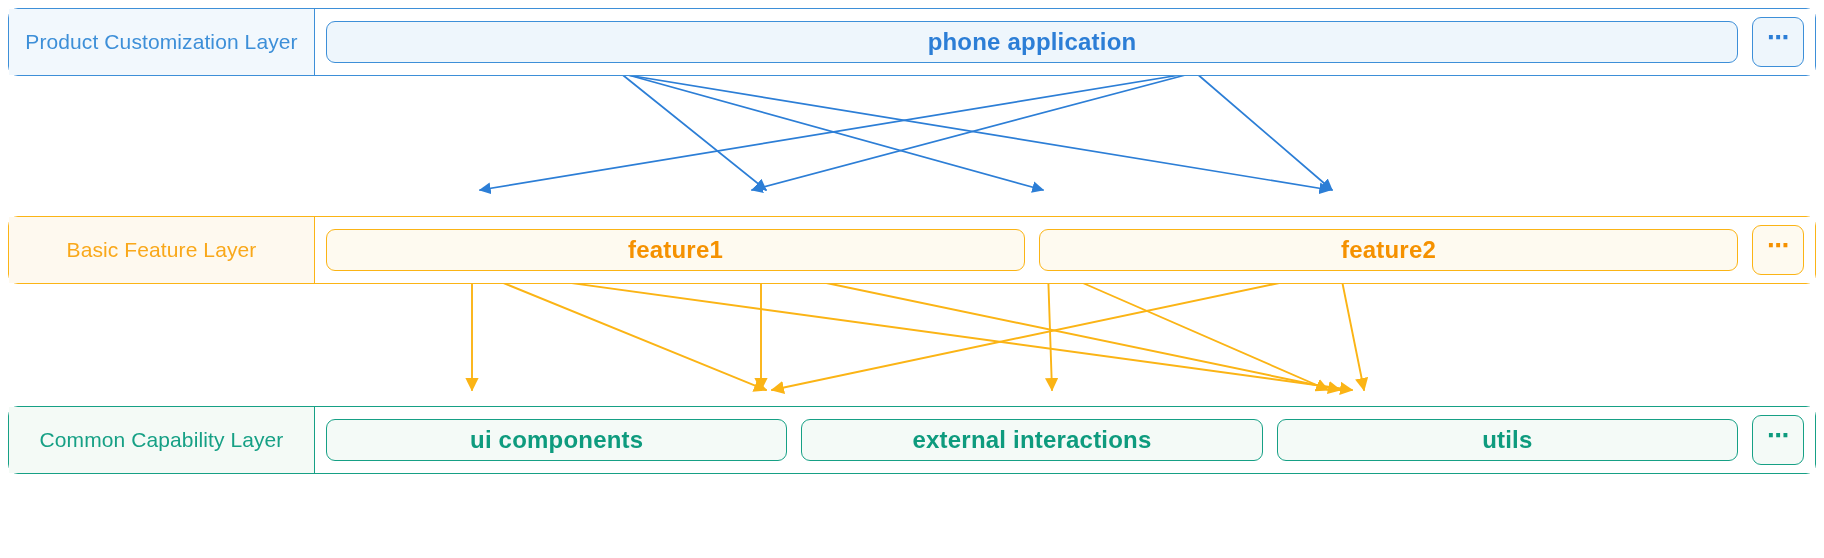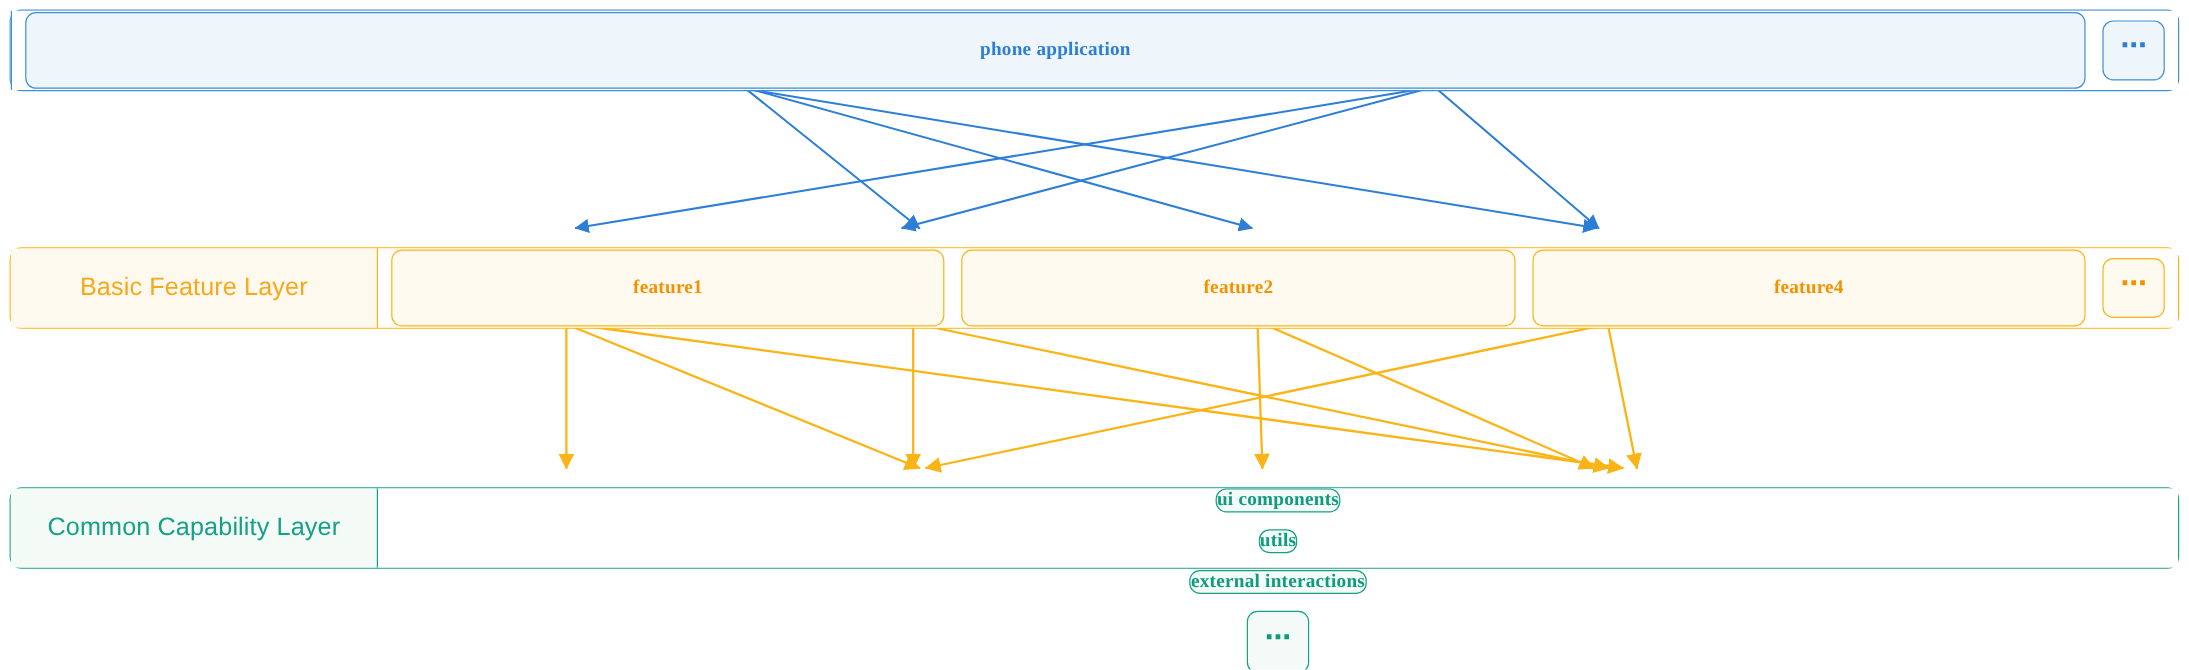--- a/index.html
+++ b/index.html
@@ -7,50 +7,50 @@
        font-family:"Liberation Sans","DejaVu Sans",sans-serif;}
   #stage{position:absolute;left:0;top:0;width:1824px;height:558px;}
   .layer{position:absolute;display:flex;align-items:stretch;
          border-radius:10px;box-sizing:border-box;border:1.6px solid;}
   .layer-label{width:305px;flex:0 0 305px;display:flex;align-items:center;
                justify-content:center;box-sizing:border-box;
                font-size:21px;font-weight:400;letter-spacing:.1px;}
   .layer-body{flex:1 1 auto;display:flex;align-items:center;
               box-sizing:border-box;padding:0 11px;gap:14px;
               border-left:1.6px solid;}
-  .node{flex:1 1 0;height:64px;border-radius:9px;border:1.8px solid;
+  .node{flex:1 1 0;height:42px;border-radius:9px;border:1.8px solid;
         display:flex;align-items:center;justify-content:center;
-        box-sizing:border-box;font-size:16px;font-weight:bold;
-        letter-spacing:.2px;font-family:Liberation Serif, serif;}
+        box-sizing:border-box;font-size:24px;font-weight:bold;
+        letter-spacing:.2px;}
   .ellipsis{flex:0 0 52px;width:52px;height:50px;border-radius:9px;
             border:1.8px solid;display:flex;align-items:center;
             justify-content:center;box-sizing:border-box;
             font-size:22px;font-weight:bold;line-height:0;padding-bottom:8px;}
 
   
   #layer-product{left:8px;top:8px;width:1808px;height:68px;
       border-color:#3d8fd8;background:#f2f8fd;}
   #layer-product .layer-label{color:#3d8fd8;background:#f2f8fd;}
   #layer-product .layer-body{border-left-color:#3d8fd8;background:#ffffff;}
   #layer-product .node{border-color:#3d8fd8;background:#eef6fc;color:#2c7ed6;}
   #layer-product .ellipsis{border-color:#3d8fd8;background:#eef6fc;color:#2c7ed6;}
 
   
-  #layer-feature{left:8px;top:206px;width:1808px;height:68px;
+  #layer-feature{left:8px;top:216px;width:1808px;height:68px;
       border-color:#fbb415;background:#fef9ef;}
   #layer-feature .layer-label{color:#f9a81a;background:#fef9ef;}
   #layer-feature .layer-body{border-left-color:#fbb415;background:#ffffff;justify-content:space-between;}
   #layer-feature .node{border-color:#fbb415;background:#fefaf0;color:#f59100;}
   #layer-feature .ellipsis{border-color:#fbb415;background:#fefaf0;color:#f59100;}
 
   
   #layer-common{left:8px;top:406px;width:1808px;height:68px;
       border-color:#16a085;background:#f4faf6;}
   #layer-common .layer-label{color:#16a085;background:#f4faf6;text-align:center;}
-  #layer-common .layer-body{border-left-color:#16a085;background:#ffffff;flex-direction:column;}
+  #layer-common .layer-body{border-left-color:#16a085;background:#ffffff;}
   #layer-common .node{border-color:#16a085;background:#f4faf7;color:#0e9b7e;}
   #layer-common .ellipsis{border-color:#16a085;background:#f4faf7;color:#0e9b7e;}
 
   #edges{position:absolute;left:0;top:0;width:1824px;height:558px;
          pointer-events:none;}
 </style>
 </head>
 <body>
 
 <div id="stage">
@@ -94,39 +94,39 @@
 
       <path d="M 1048 271 L 1052 390" marker-end="url(#ah-orange)"></path>
       <path d="M 1053 270 L 1328 390" marker-end="url(#ah-orange)"></path>
 
       <path d="M 1336 271 L 772 390" marker-end="url(#ah-orange)"></path>
       <path d="M 1340 271 L 1364 390" marker-end="url(#ah-orange)"></path>
     </g>
   </svg>
 
   <div class="layer" id="layer-product">
+    <div class="layer-label">Product Customization Layer</div>
     <div class="layer-body">
       <div class="node">phone application</div>
       <div class="ellipsis">⋯</div>
     </div>
   </div>
 
   <div class="layer" id="layer-feature">
     <div class="layer-label">Basic Feature Layer</div>
     <div class="layer-body">
       <div class="node">feature1</div>
       <div class="node">feature2</div>
-      <div class="node">feature4</div>
       <div class="ellipsis">⋯</div>
     </div>
   </div>
 
   <div class="layer" id="layer-common">
     <div class="layer-label">Common Capability Layer</div>
     <div class="layer-body">
       <div class="node">ui components</div>
+      <div class="node">external interactions</div>
       <div class="node">utils</div>
-      <div class="node">external interactions</div>
       <div class="ellipsis">⋯</div>
     </div>
   </div>
 
 </div>
 
 </body></html>

